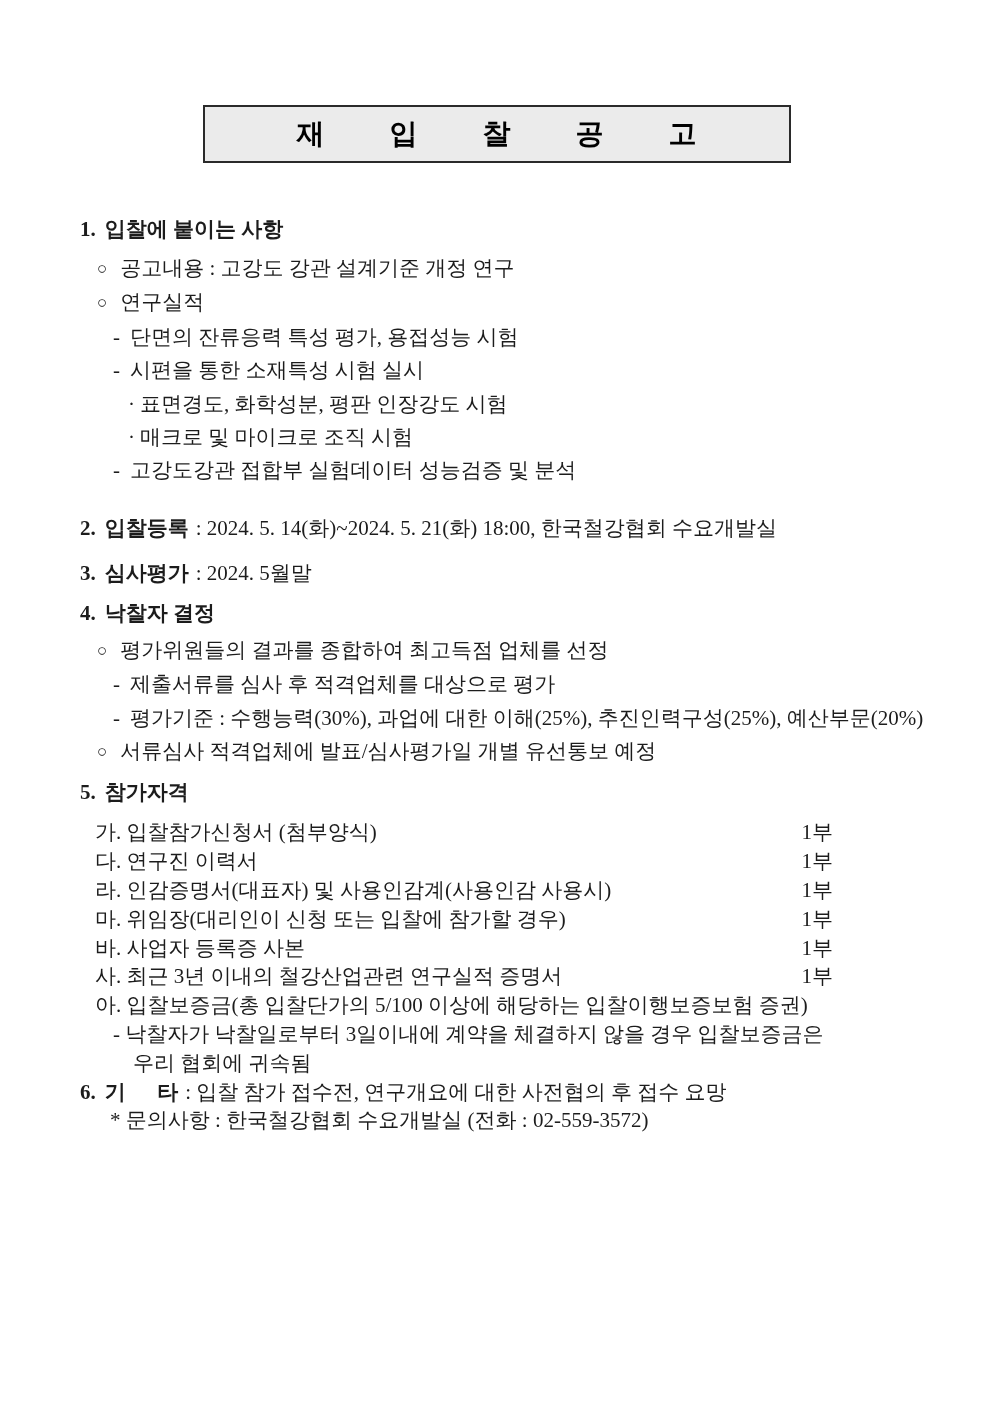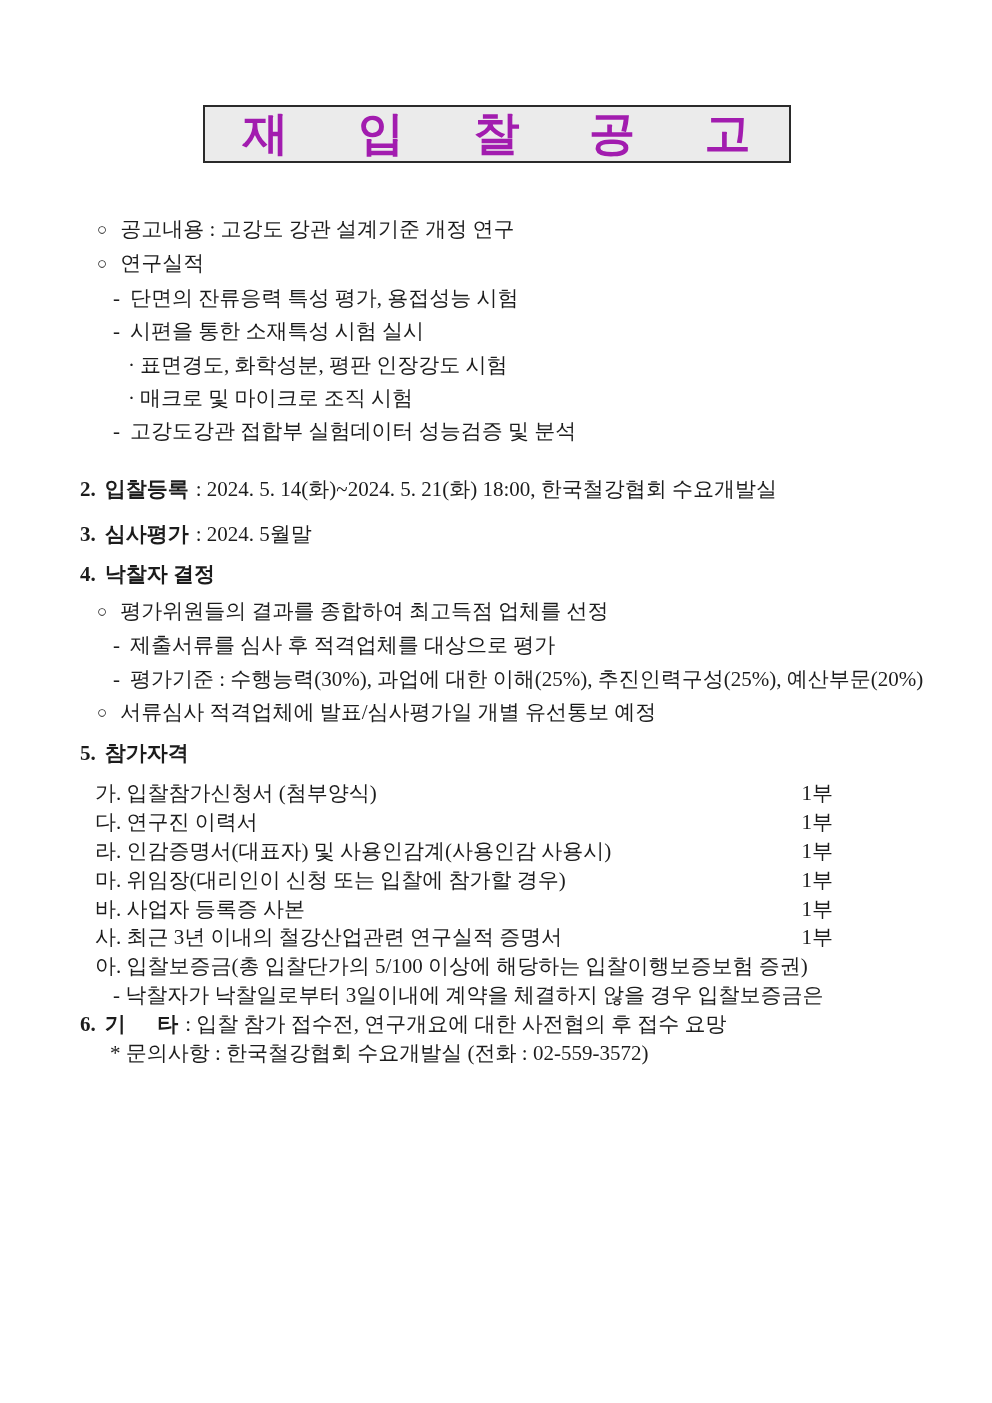--- a/index.html
+++ b/index.html
@@ -28,25 +28,25 @@
     width: 588px;
     height: 58px;
     background: #ebebeb;
     border: 2px solid #2a2a2a;
     box-sizing: border-box;
     display: flex;
     align-items: center;
     justify-content: center;
   }
   .title-text {
-    font-size: 46px;
+    font-size: 28px;
     font-weight: bold;
     word-spacing: 56px;
     letter-spacing: 1px;
-    color: #a21caf;
+    color: #000000;
   }
 
   
   .sec1 { margin-top: 50px; }
   .sec-heading {
     font-size: 21px;
     font-weight: bold;
     line-height: 33px;
     margin-bottom: 6px;
   }
@@ -106,20 +106,23 @@
 </head>
 <body>
 
 <div class="page">
 
   <div class="title-box">
     <span class="title-text" data-bind="title">재 입 찰 공 고</span>
   </div>
 
   <div class="sec1">
+    <div class="sec-heading">
+      <span class="sec-no" data-bind="section1.no">1.</span><span data-bind="section1.heading">입찰에 붙이는 사항</span>
+    </div>
     <div class="line lvl1">
       <span class="mk mk-circle" data-bind="section1.items.0.marker">○</span><span data-bind="section1.items.0.text">공고내용 : 고강도 강관 설계기준 개정 연구</span>
     </div>
     <div class="line lvl1">
       <span class="mk mk-circle" data-bind="section1.items.1.marker">○</span><span data-bind="section1.items.1.text">연구실적</span>
     </div>
     <div class="line lvl2">
       <span class="mk mk-dash" data-bind="section1.items.2.marker">-</span><span data-bind="section1.items.2.text">단면의 잔류응력 특성 평가, 용접성능 시험</span>
     </div>
     <div class="line lvl2">
@@ -192,20 +195,21 @@
     </div>
     <div class="row5">
       <span data-bind="section5.items.6.label">사. 최근 3년 이내의 철강산업관련 연구실적 증명서</span>
         <span class="copies" data-bind="section5.items.6.copies">1부</span>
     </div>
     <div class="row5">
       <span data-bind="section5.items.7.label">아. 입찰보증금(총 입찰단가의 5/100 이상에 해당하는 입찰이행보증보험 증권)</span>
         <span class="copies" data-bind="section5.items.7.copies"></span>
     </div>
     <div class="note-line n1" data-bind="section5.notes.0">- 낙찰자가 낙찰일로부터 3일이내에 계약을 체결하지 않을 경우 입찰보증금은</div>
+    <div class="note-line n2" data-bind="section5.notes.1">우리 협회에 귀속됨</div>
   </div>
 
   <div class="sec6">
     <div class="sec-line">
       <span class="sec-no" data-bind="section6.no">6.</span><span class="sec-title" data-bind="section6.heading">기      타</span><span class="sec-value" data-bind="section6.value">: 입찰 참가 접수전, 연구개요에 대한 사전협의 후 접수 요망</span>
     </div>
     <div class="sec6-note" data-bind="section6.note">* 문의사항 : 한국철강협회 수요개발실 (전화 : 02-559-3572)</div>
   </div>
 
 </div>

